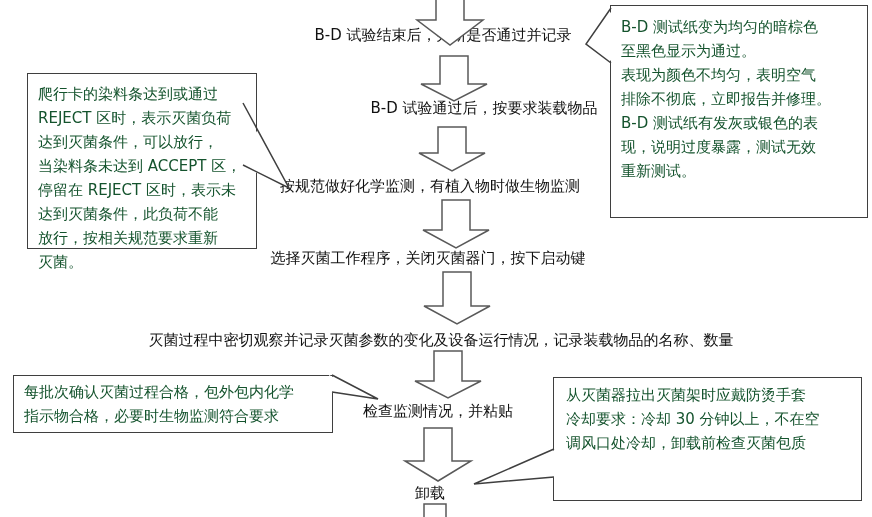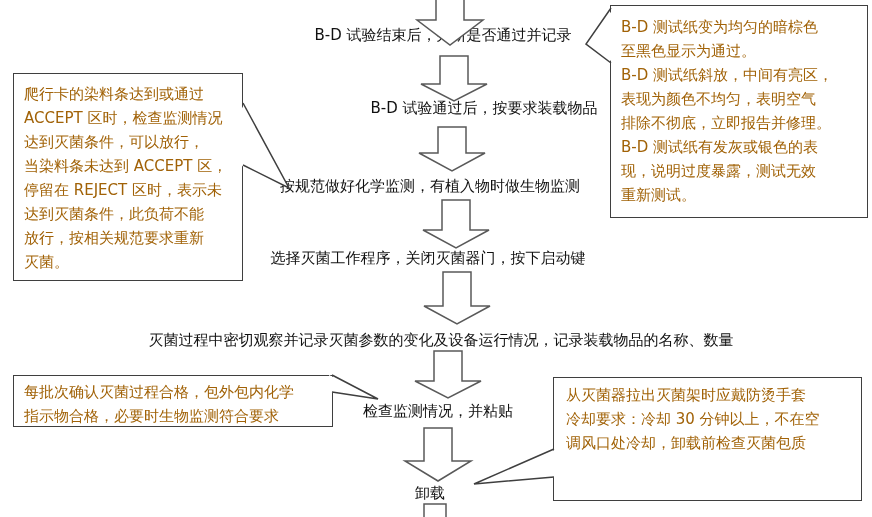--- a/index.html
+++ b/index.html
@@ -22,21 +22,21 @@
     white-space: nowrap;
     font-size: 15px;
     line-height: 18px;
     color: #111111;
   }
   .callout {
     position: absolute;
     background: #ffffff;
     border: 1.5px solid #3f3f3f;
     font-size: 15px;
-    color: #a16207;
+    color: #14532d;
     box-sizing: border-box;
   }
   .callout .line {
     line-height: 24px;
     white-space: nowrap;
   }
   .connector-layer {
     position: absolute;
     left: 0;
     top: 0;
@@ -58,43 +58,42 @@
   <div class="step" style="left:430px; top:177px;">按规范做好化学监测，有植入物时做生物监测</div>
 
   <div class="step" style="left:428px; top:249px;">选择灭菌工作程序，关闭灭菌器门，按下启动键</div>
 
   <div class="step" style="left:441px; top:331px;">灭菌过程中密切观察并记录灭菌参数的变化及设备运行情况，记录装载物品的名称、数量</div>
 
   <div class="step" style="left:438px; top:402px;">检查监测情况，并粘贴</div>
 
   <div class="step" style="left:430px; top:484px;">卸载</div>
 
-  <div class="callout" style="left:13px; top:73px; width:230px; height:208px; padding:8px 0 0 10px;">
+  <div class="callout" style="left:27px; top:73px; width:230px; height:176px; padding:8px 0 0 10px;">
     <div class="line">爬行卡的染料条达到或通过</div>
-    <div class="line">ACCEPT 区时，检查监测情况</div>
+    <div class="line">REJECT 区时，表示灭菌负荷</div>
     <div class="line">达到灭菌条件，可以放行，</div>
     <div class="line">当染料条未达到 ACCEPT 区，</div>
     <div class="line">停留在 REJECT 区时，表示未</div>
     <div class="line">达到灭菌条件，此负荷不能</div>
     <div class="line">放行，按相关规范要求重新</div>
     <div class="line">灭菌。</div>
   </div>
 
   <div class="callout" style="left:610px; top:5px; width:258px; height:213px; padding:9px 0 0 10px;">
     <div class="line">B-D 测试纸变为均匀的暗棕色</div>
     <div class="line">至黑色显示为通过。</div>
-    <div class="line">B-D 测试纸斜放，中间有亮区，</div>
     <div class="line">表现为颜色不均匀，表明空气</div>
     <div class="line">排除不彻底，立即报告并修理。</div>
     <div class="line">B-D 测试纸有发灰或银色的表</div>
     <div class="line">现，说明过度暴露，测试无效</div>
     <div class="line">重新测试。</div>
   </div>
 
-  <div class="callout" style="left:13px; top:375px; width:320px; height:52px; padding:4px 12px 0 10px;">
+  <div class="callout" style="left:13px; top:375px; width:320px; height:58px; padding:4px 12px 0 10px;">
     <div class="line">每批次确认灭菌过程合格，包外包内化学</div>
     <div class="line">指示物合格，必要时生物监测符合要求</div>
   </div>
 
   <div class="callout" style="left:553px; top:377px; width:309px; height:124px; padding:5px 0 0 12px;">
     <div class="line">从灭菌器拉出灭菌架时应戴防烫手套</div>
     <div class="line">冷却要求：冷却 30 分钟以上，不在空</div>
     <div class="line">调风口处冷却，卸载前检查灭菌包质</div>
   </div>
 

